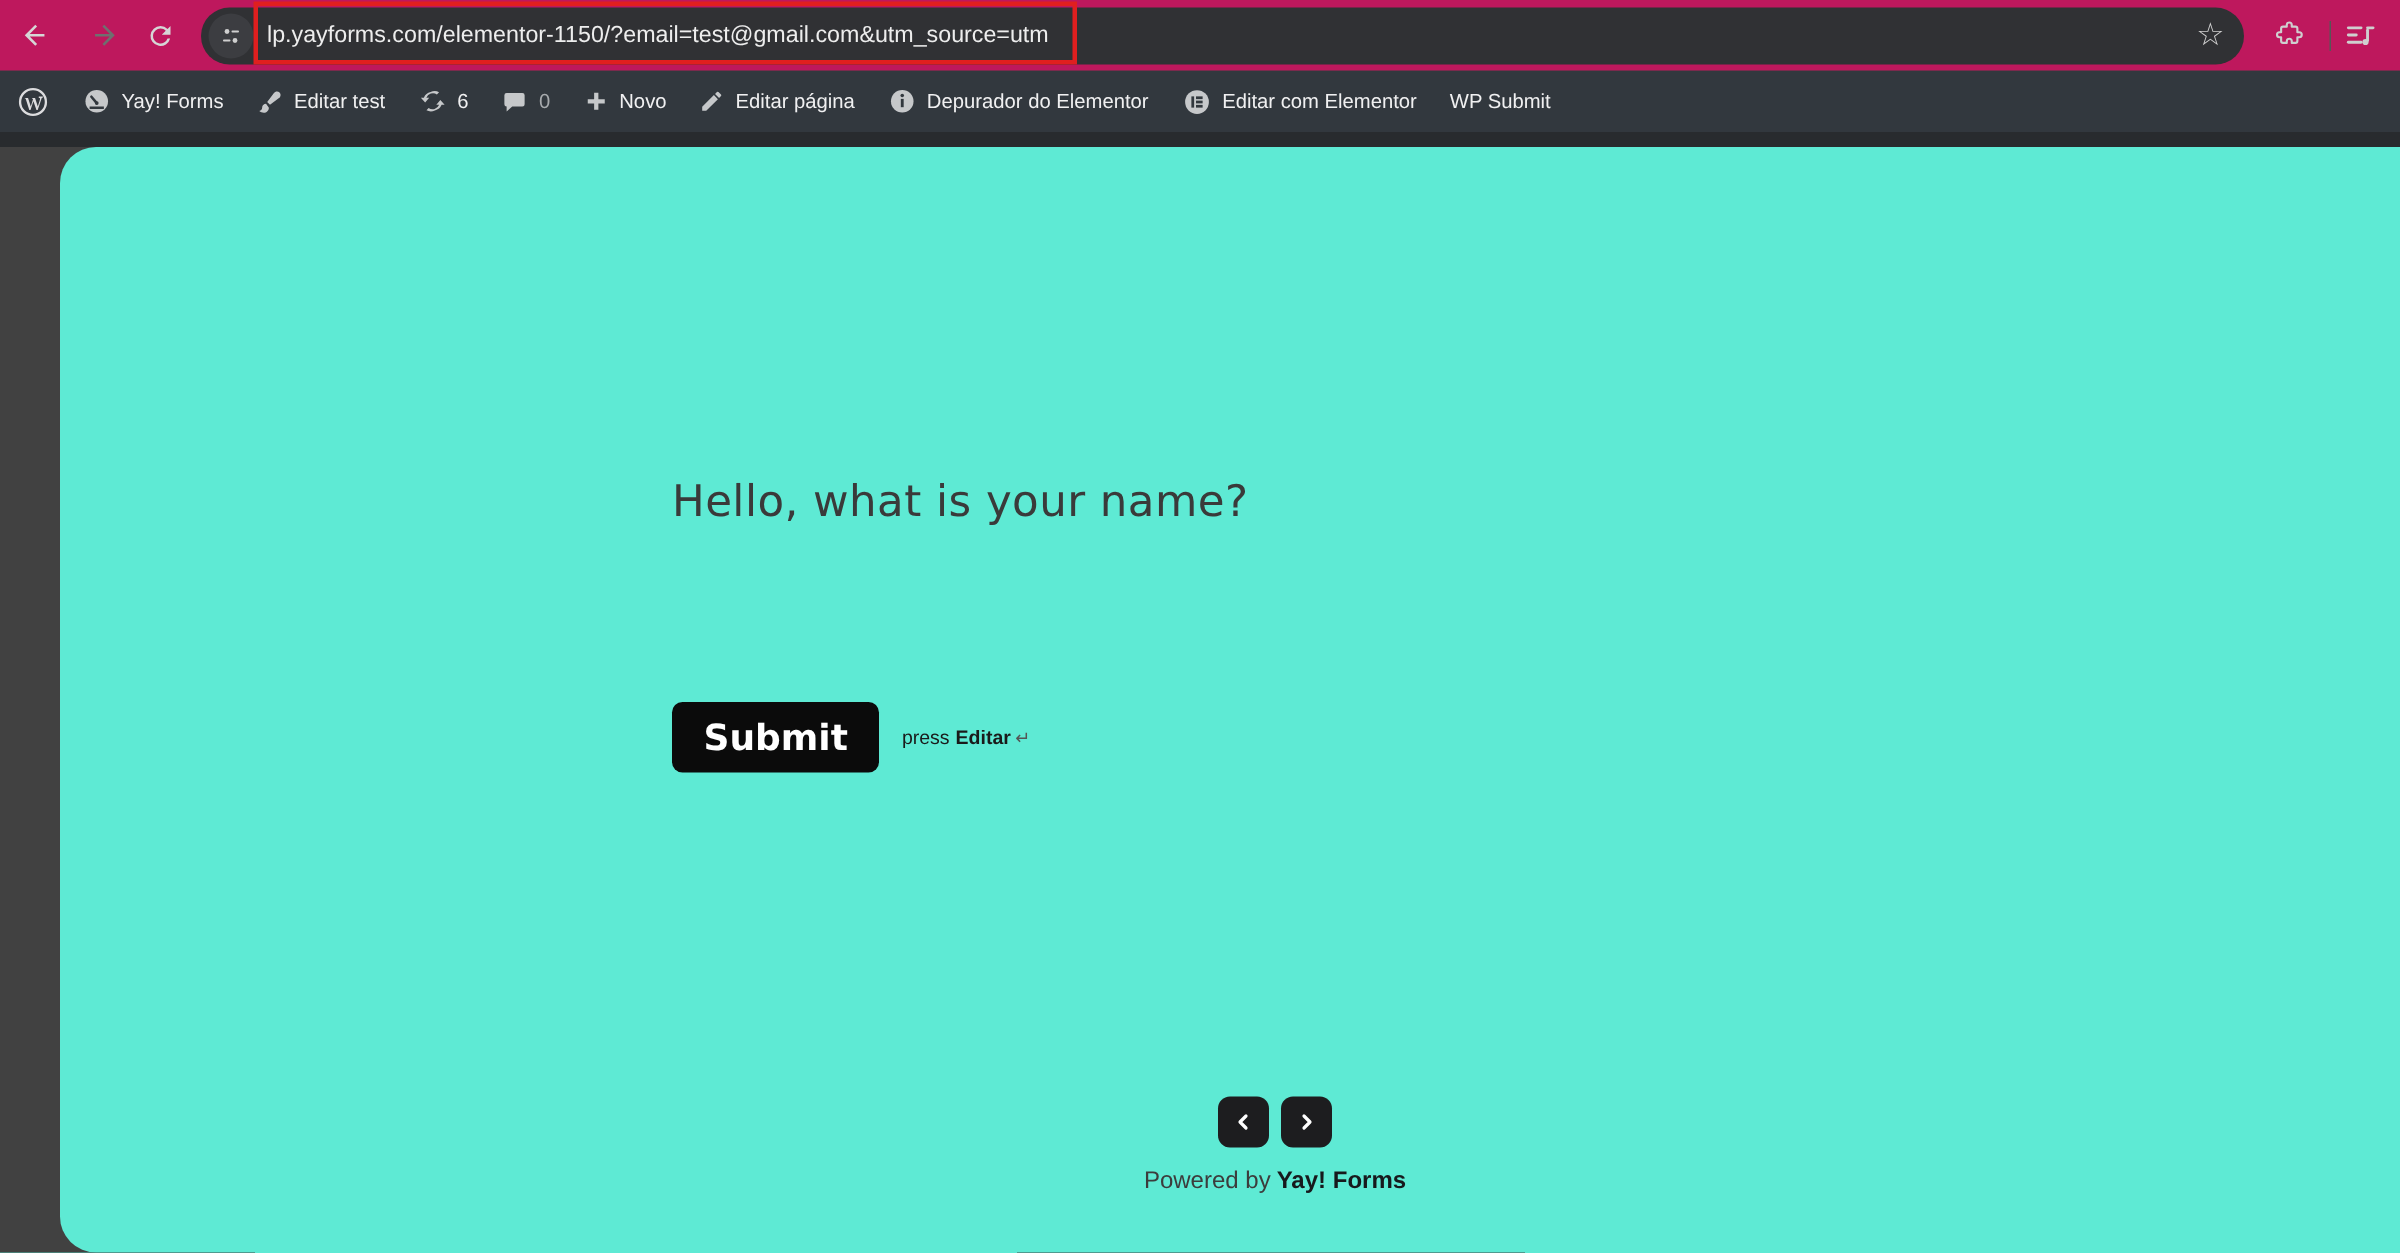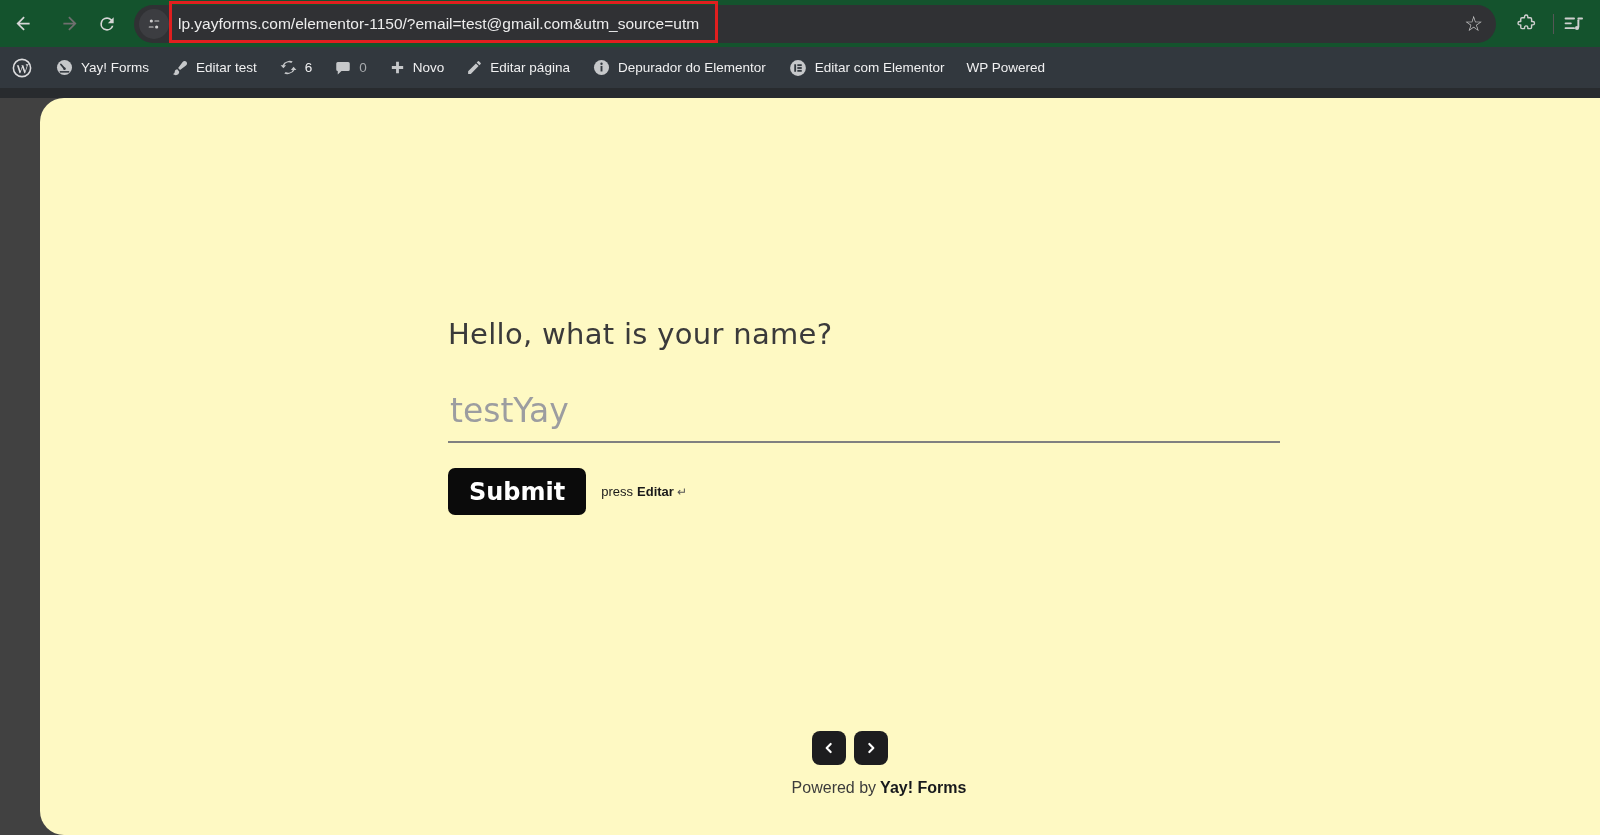--- a/index.html
+++ b/index.html
@@ -6,21 +6,21 @@
   html, body { margin: 0; padding: 0; }
   body {
     width: 1600px; height: 835px;
     overflow: hidden;
     font-family: "Liberation Sans", sans-serif;
     background: #414141;
   }
 
   
   .toolbar {
-    height: 47px; background: #14532d;
+    height: 47px; background: #be185d;
     display: flex; align-items: center;
     position: relative;
   }
   .tb-btn {
     width: 34px; height: 34px; border-radius: 17px;
     display: flex; align-items: center; justify-content: center;
     flex: 0 0 auto;
   }
   .tb-btn svg { display: block; }
   .omnibox {
@@ -70,21 +70,21 @@
   .ab-item svg { display: block; flex: 0 0 auto; }
   .ab-count-muted { color: #a7aaad; }
 
   
   .band { height: 10px; background: #282b2e; }
   .page-area {
     height: 737px; background: #414141;
     padding-left: 40px;
   }
   .white-page {
-    background: #fef9c3; height: 100%;
+    background: #5eead4; height: 100%;
     border-radius: 24px 0 0 24px;
     position: relative;
     padding-left: 22px;
   }
 
   
   .question {
     position: absolute; left: 408px; top: 219px;
     margin: 0;
     font-family: "DejaVu Sans", sans-serif;
@@ -127,21 +127,21 @@
   }
   .nav-btn {
     width: 34px; height: 34px;
     background: #1d1d1f; border: none; border-radius: 8px;
     display: flex; align-items: center; justify-content: center;
     cursor: pointer; padding: 0;
   }
   .powered {
     position: absolute; left: 810px; top: 681px;
     transform: translateX(-50%);
-    font-size: 16px; color: #3c3c3c; white-space: nowrap; margin-left: 29px;
+    font-size: 16px; color: #3c3c3c; white-space: nowrap;
   }
   .powered b { color: #17191c; margin-left: 4px; }
 </style>
 </head>
 <body>
 
 <div class="toolbar">
   <div class="tb-btn" style="margin-left:6px">
     <svg width="21" height="21" viewBox="0 0 24 24">
         <path d="M19 11H7.8l5.6-5.6L12 4l-8 8 8 8 1.4-1.4L7.8 13H19z" fill="#d6d6d6"></path>
@@ -255,31 +255,30 @@
     <svg width="20" height="20" viewBox="0 0 24 24">
       <circle cx="12" cy="12" r="9.5" fill="#c6c8ca"></circle>
       <rect x="7.5" y="7.5" width="2.2" height="9" fill="#32383e"></rect>
       <rect x="11.2" y="7.5" width="5.3" height="2.2" fill="#32383e"></rect>
       <rect x="11.2" y="10.9" width="5.3" height="2.2" fill="#32383e"></rect>
       <rect x="11.2" y="14.3" width="5.3" height="2.2" fill="#32383e"></rect>
     </svg>
     <span>Editar com Elementor</span>
   </div>
   <div class="ab-item">
-    <span>WP Powered</span>
+    <span>WP Submit</span>
   </div>
 </div>
 
 <div class="band"></div>
 <div class="page-area">
   <div class="white-page">
 
     <h1 class="question">Hello, what is your name?</h1>
 
-    <input class="answer-input" type="text" placeholder="testYay" style="">
 
     <div class="submit-row">
       <button class="submit-btn">Submit</button>
       <span class="enter-hint"><span>press</span><b>Editar</b><span class="enter-sym">↵</span></span>
     </div>
 
     <div class="footer-nav">
       <button class="nav-btn">
         <svg width="16" height="16" viewBox="0 0 24 24">
           <polyline points="14.5,6 8.5,12 14.5,18" fill="none" stroke="#ffffff" stroke-width="3.2" stroke-linecap="round" stroke-linejoin="round"></polyline>

